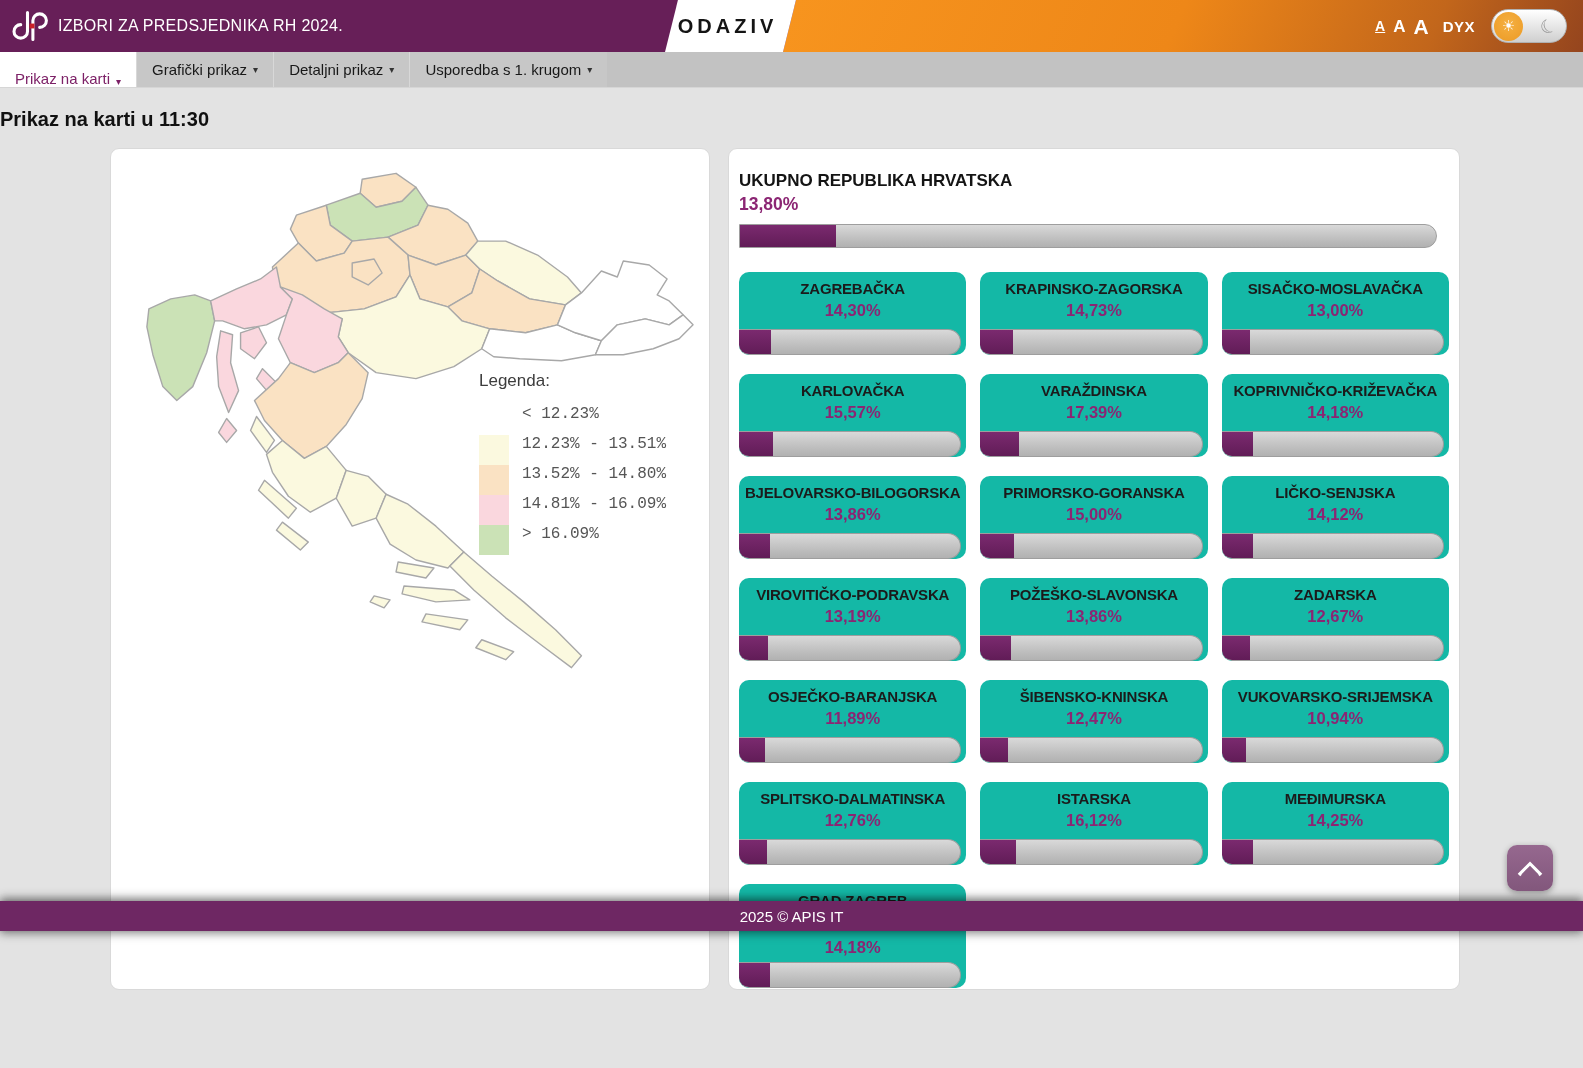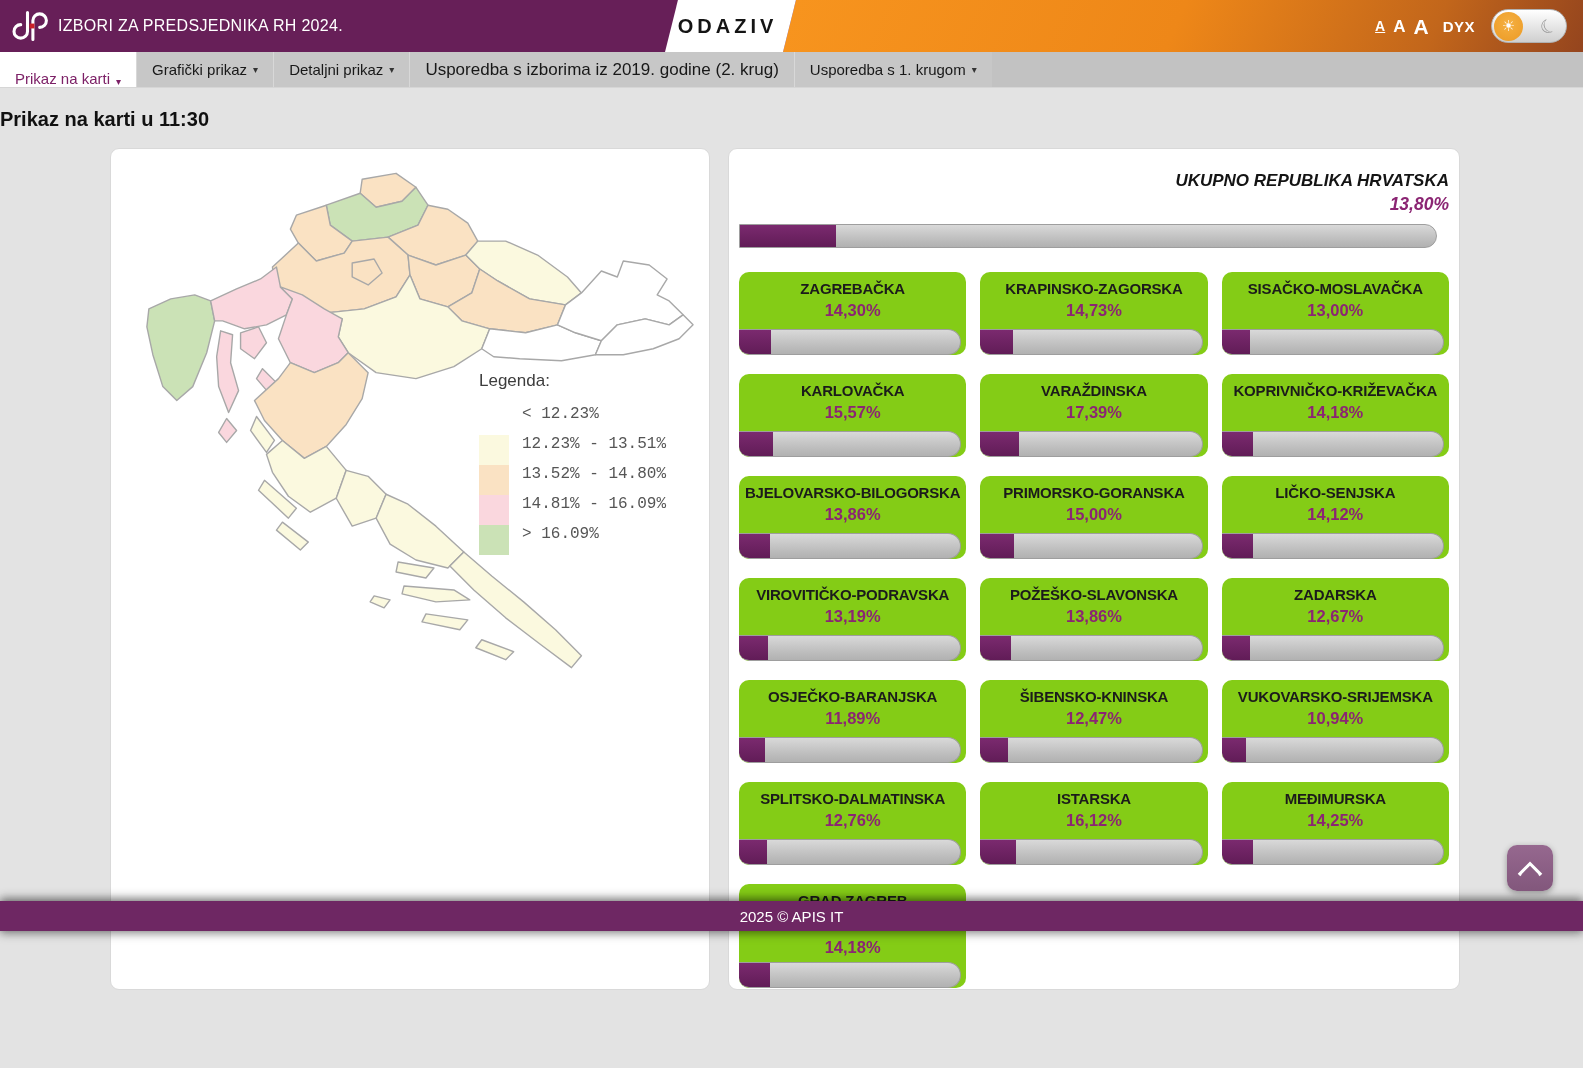--- a/index.html
+++ b/index.html
@@ -55,35 +55,35 @@
   
   .map-svg { position:absolute; inset:0; width:100%; height:100%; }
   .map-svg path { stroke:#a8a8a8; stroke-width:1.4; stroke-linejoin:round; fill:#fff; cursor:pointer; }
   .legend { position:absolute; left:368px; top:222px; width:215px; }
   .legend-title { font-size:17px; color:#3d3d3d; margin-bottom:14px; }
   .legend-row { display:flex; align-items:flex-start; height:30px;font-family:Liberation Mono, monospace; }
   .legend-swatch { width:30px; height:30px; flex:0 0 30px; }
   .legend-label { padding-left:13px; font-size:16px; color:#555; }
 
   
-  .summary { text-align:right;font-style:italic; }
+  .summary { text-align:left; }
   .summary-name { font-size:17px; font-weight:bold; color:#141414; padding-top:8px; }
   .summary-value { font-size:17.5px; font-weight:bold; color:#8b2573; margin-top:3px; }
   .summary-bar { margin:9px 12px 0 0; }
 
   
   .bar { position:relative; height:24px; border:1px solid #9e9e9e; border-radius:0 13px 13px 0;
     background:linear-gradient(180deg,#d9d9d9 0%,#c2c2c2 55%,#b1b1b1 100%); overflow:hidden; }
   .bar-fill { position:absolute; left:0; top:0; bottom:0;
     background:linear-gradient(180deg,#7b2a6f,#611c57); }
 
   
   .cards { margin-top:24px; display:grid; grid-template-columns:repeat(3,1fr);
     grid-template-rows:repeat(6,83px) 104px; column-gap:14px; row-gap:19px; }
-  .card { position:relative; background:#84cc16; border-radius:10px; overflow:hidden; text-align:center; padding-top:8px; }
+  .card { position:relative; background:#14b8a6; border-radius:10px; overflow:hidden; text-align:center; padding-top:8px; }
   .card-title { font-size:15px; font-weight:bold; color:#1b1b1b; letter-spacing:-0.2px;
     line-height:1.25; min-height:19px; }
   .card-value { font-size:16.5px; font-weight:bold; color:#8b2573; margin-top:2px; }
   .card .bar { position:absolute; left:0; right:5px; bottom:0; height:26px;
     border-radius:0 13px 13px 10px; border-left:none; }
   .card:nth-child(n+19) .card-title { min-height:44px; }
   .card:nth-child(19) .card-title { max-width:170px; margin:0 auto; }
 
   
   .footer { position:absolute; top:901px; left:0; width:1583px; height:30px; background:#6e2763;
@@ -130,23 +130,20 @@
         <span class="caret">▾</span>
       </div>
       <div class="tab">
         <span>Grafički prikaz</span>
         <span class="caret">▾</span>
       </div>
       <div class="tab">
         <span>Detaljni prikaz</span>
         <span class="caret">▾</span>
       </div>
-      <div class="tab large">
-        <span>Usporedba s izborima iz 2019. godine (2. krug)</span>
-      </div>
       <div class="tab">
         <span>Usporedba s 1. krugom</span>
         <span class="caret">▾</span>
       </div>
     </nav>
 
   <div class="page-heading">Prikaz na karti u 11:30</div>
 
   <section class="panel map-panel">
     <svg class="map-svg" viewBox="0 0 600 842">

